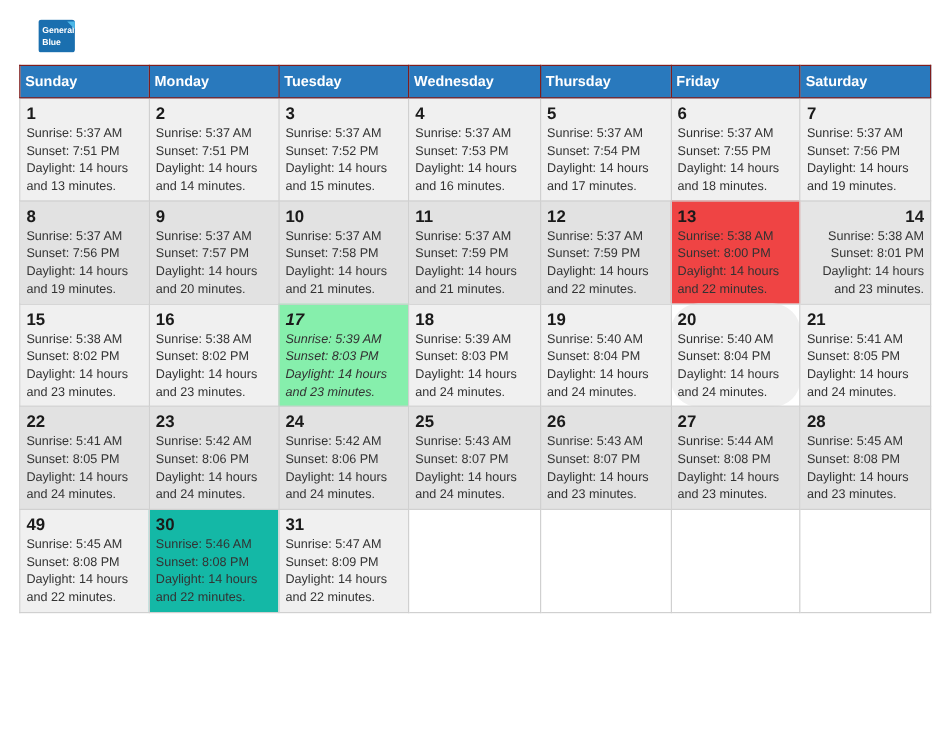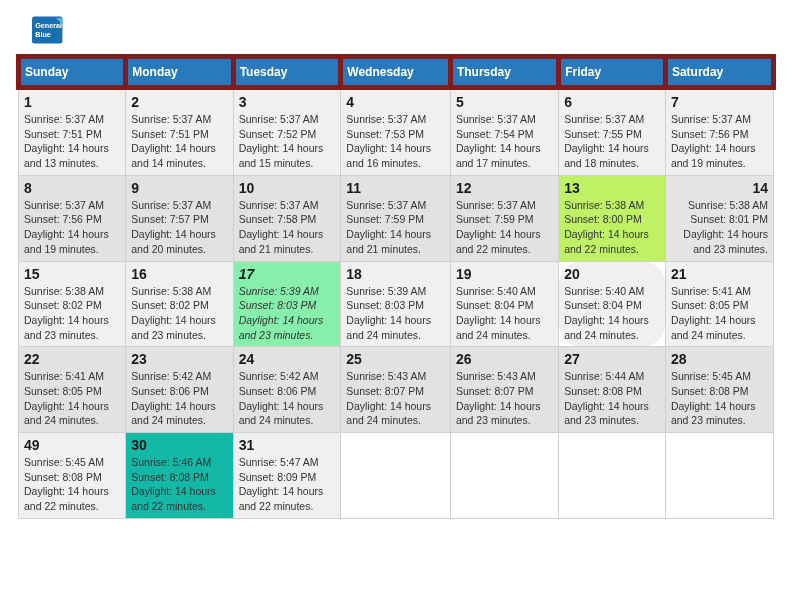--- a/index.html
+++ b/index.html
@@ -43,21 +43,21 @@
       border-collapse: collapse;
       font-size: 11px;
     }
     .calendar thead th {
       background-color: #2979bd;
       color: #fff;
       padding: 6px 4px;
       text-align: left;
       font-size: 12px;
       font-weight: bold;
-      border: 5px solid #7f1d1d;
+      border: 1px solid #7f1d1d;
     }
     .calendar tbody td {
       vertical-align: top;
       padding: 4px 5px;
       border: 1px solid #d0d0d0;
       width: 113px;
       min-height: 80px;
       background: #fff;
     }
     .calendar tbody tr:nth-child(odd) td {
@@ -160,21 +160,21 @@
           <div class="day-detail">Sunrise: 5:37 AM<br>Sunset: 7:58 PM<br>Daylight: 14 hours<br>and 21 minutes.</div>
         </td>
         <td style="background-color: rgb(226, 226, 226);">
           <span class="day-number">11</span>
           <div class="day-detail">Sunrise: 5:37 AM<br>Sunset: 7:59 PM<br>Daylight: 14 hours<br>and 21 minutes.</div>
         </td>
         <td style="background-color: rgb(226, 226, 226);">
           <span class="day-number">12</span>
           <div class="day-detail">Sunrise: 5:37 AM<br>Sunset: 7:59 PM<br>Daylight: 14 hours<br>and 22 minutes.</div>
         </td>
-        <td style="background-color: #bef264;">
+        <td style="background-color: #ef4444;">
           <span class="day-number">13</span>
           <div class="day-detail">Sunrise: 5:38 AM<br>Sunset: 8:00 PM<br>Daylight: 14 hours<br>and 22 minutes.</div>
         </td>
         <td style="background-color: #e5e5e5; text-align: right;">
           <span class="day-number">14</span>
           <div class="day-detail">Sunrise: 5:38 AM<br>Sunset: 8:01 PM<br>Daylight: 14 hours<br>and 23 minutes.</div>
         </td>
       </tr>
       <tr>
         <td style="background-color: rgb(240, 240, 240);">

